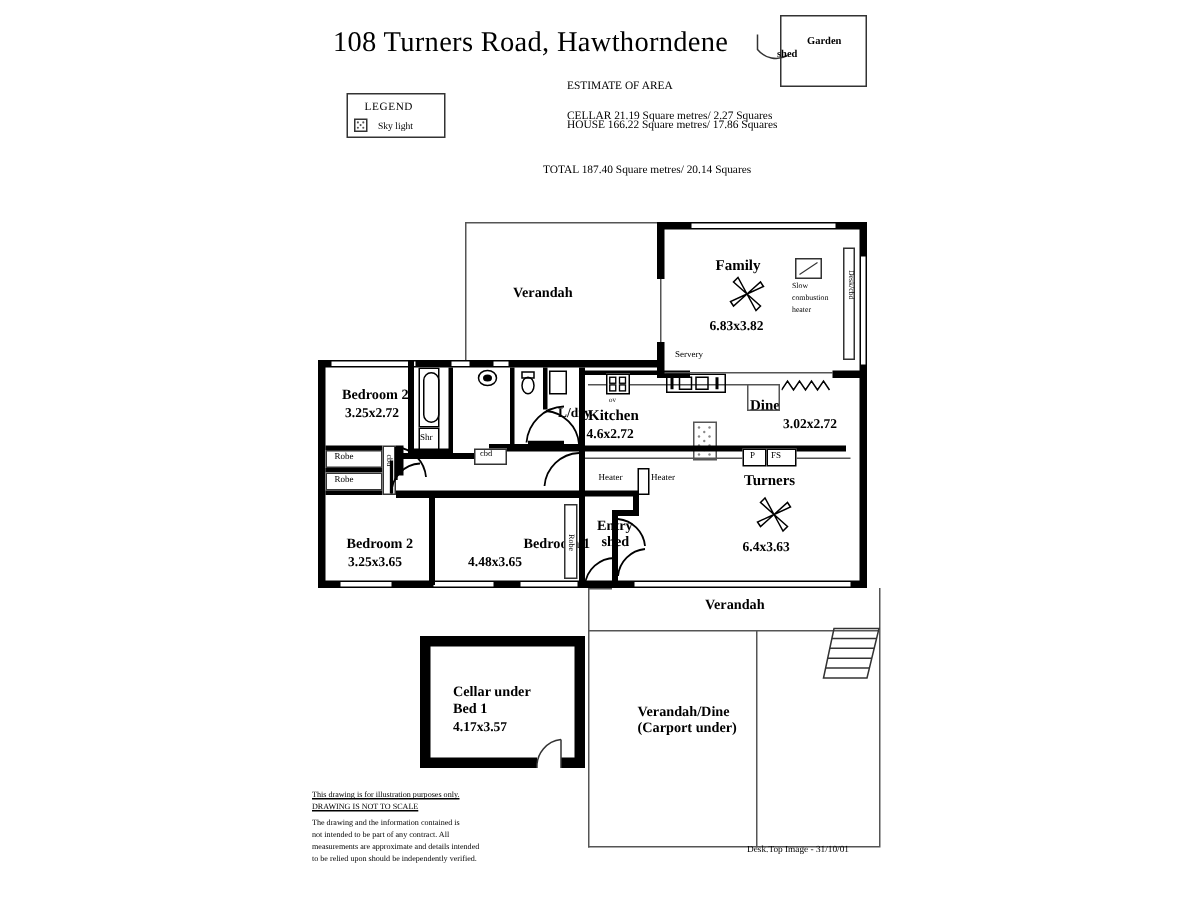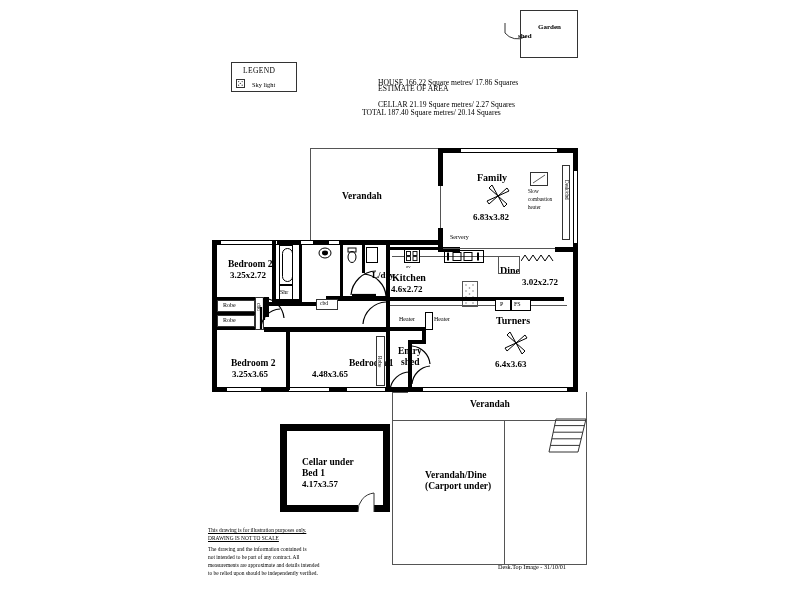--- a/index.html
+++ b/index.html
@@ -27,20 +27,21 @@
   .boxw{position:absolute;border:1px solid #000;box-sizing:border-box;background:#fff;}
   .hair{position:absolute;background:#555;}
   .fan svg, .arc svg{display:block;}
   .u{text-decoration:underline;}
 </style>
 </head>
 <body>
 
 <div id="stage">
 
+  <div class="txt title" style="left:222px;top:18px;">108 Turners Road,  Hawthorndene</div>
 
   <div>
     <div class="box" style="left:520px;top:10px;width:58px;height:48px;border-color:#333;"></div>
 
     <div class="abs" style="left:504px;top:22px;width:22px;height:22px;">
       <svg width="22" height="22" viewBox="0 0 22 22">
         <path d="M1 1 L1 11 A16 16 0 0 0 21 15" fill="none" stroke="#333" stroke-width="1"></path>
       </svg>
     </div>
     <div class="txt sm bold" style="left:538px;top:24px;font-size:7px;">Garden</div>
@@ -56,23 +57,23 @@
         <circle cx="5.2" cy="1.6" r="0.7" fill="#555"></circle>
         <circle cx="1.6" cy="5.2" r="0.7" fill="#555"></circle>
         <circle cx="5.2" cy="5.2" r="0.7" fill="#555"></circle>
         <circle cx="3.4" cy="3.4" r="0.7" fill="#555"></circle>
       </svg>
     </div>
     <div class="txt" style="left:252px;top:81px;font-size:6.4px;">Sky light</div>
   </div>
 
   <div>
-    <div class="txt est" style="left:378px;top:84px;">ESTIMATE OF AREA</div>
+    <div class="txt est" style="left:378px;top:52px;">ESTIMATE OF AREA</div>
     <div class="txt est" style="left:378px;top:78px;">HOUSE   166.22 Square metres/ 17.86  Squares</div>
-    <div class="txt est" style="left:378px;top:100px;font-family:Liberation Serif, serif;">CELLAR   21.19 Square metres/  2.27 Squares</div>
+    <div class="txt est" style="left:378px;top:72px;font-family:Liberation Serif, serif;">CELLAR   21.19 Square metres/  2.27 Squares</div>
     <div class="txt est" style="left:362px;top:108px;">TOTAL  187.40 Square metres/  20.14 Squares</div>
   </div>
 
   <div>
 
     <div>
       <div class="hair" style="left:310px;top:148px;width:130px;height:1px;"></div>
       <div class="hair" style="left:310px;top:148px;width:1px;height:95px;"></div>
       <div class="txt rm" style="left:342px;top:191px;">Verandah</div>
     </div>

